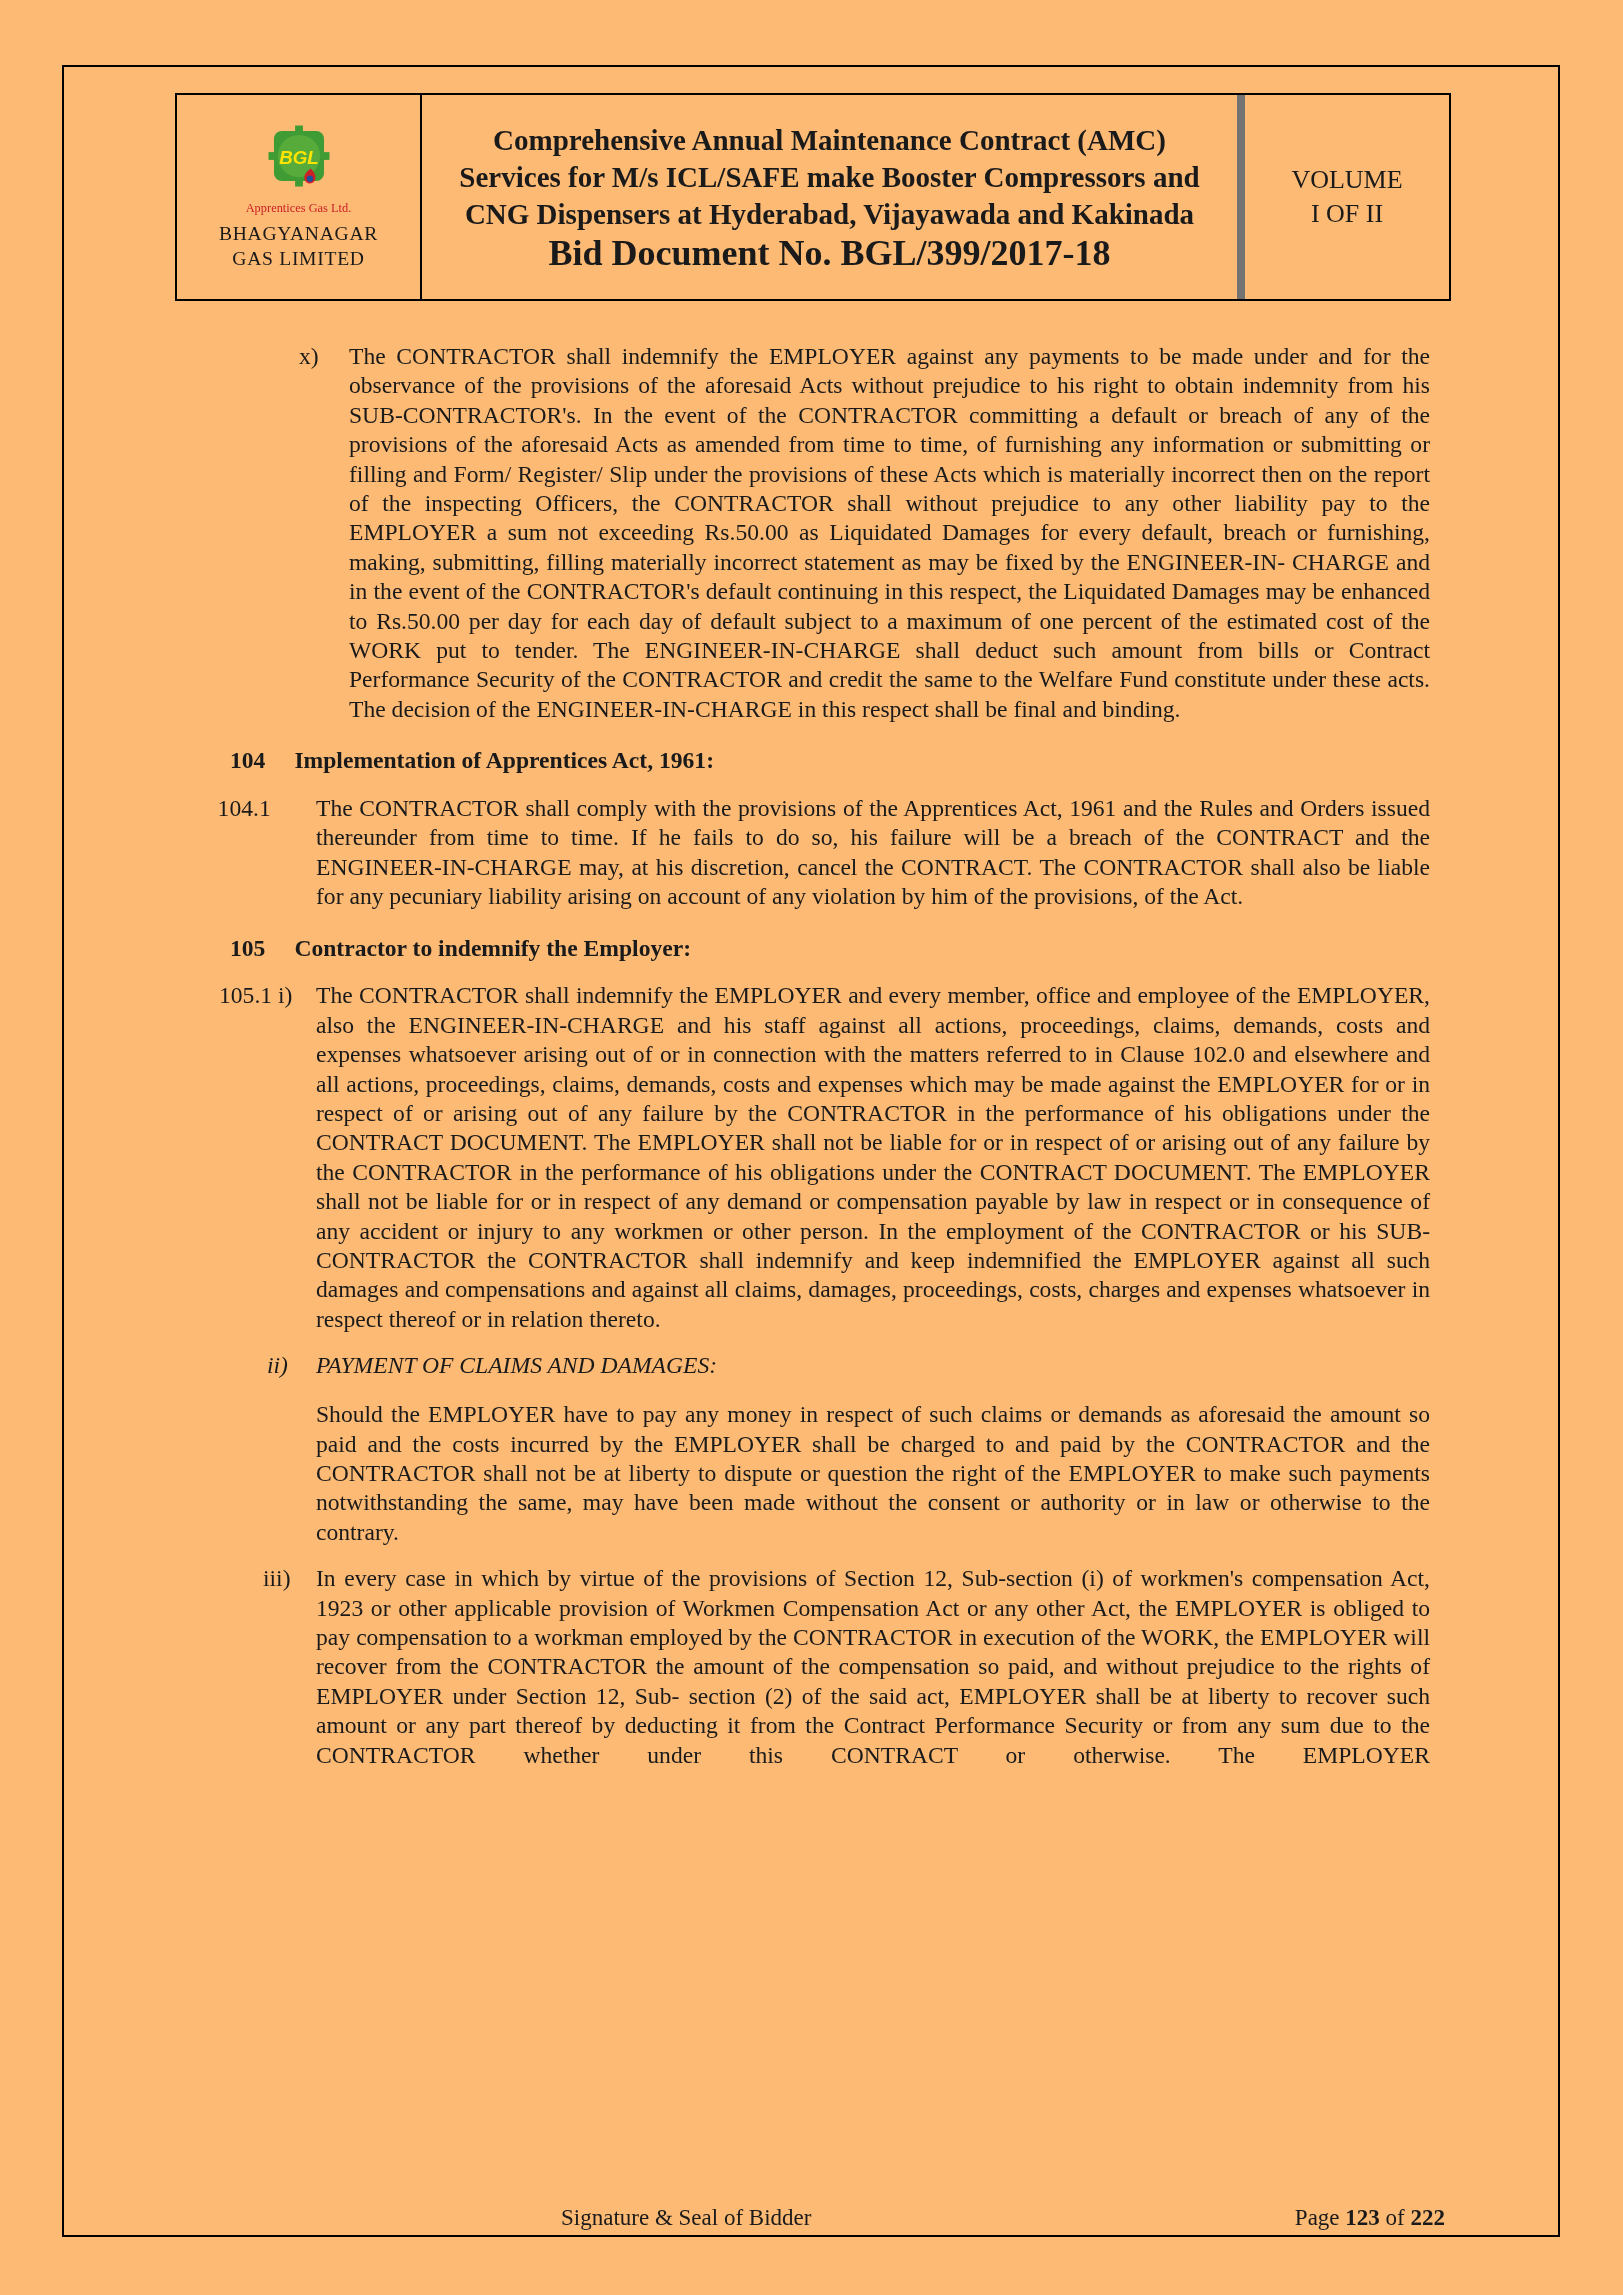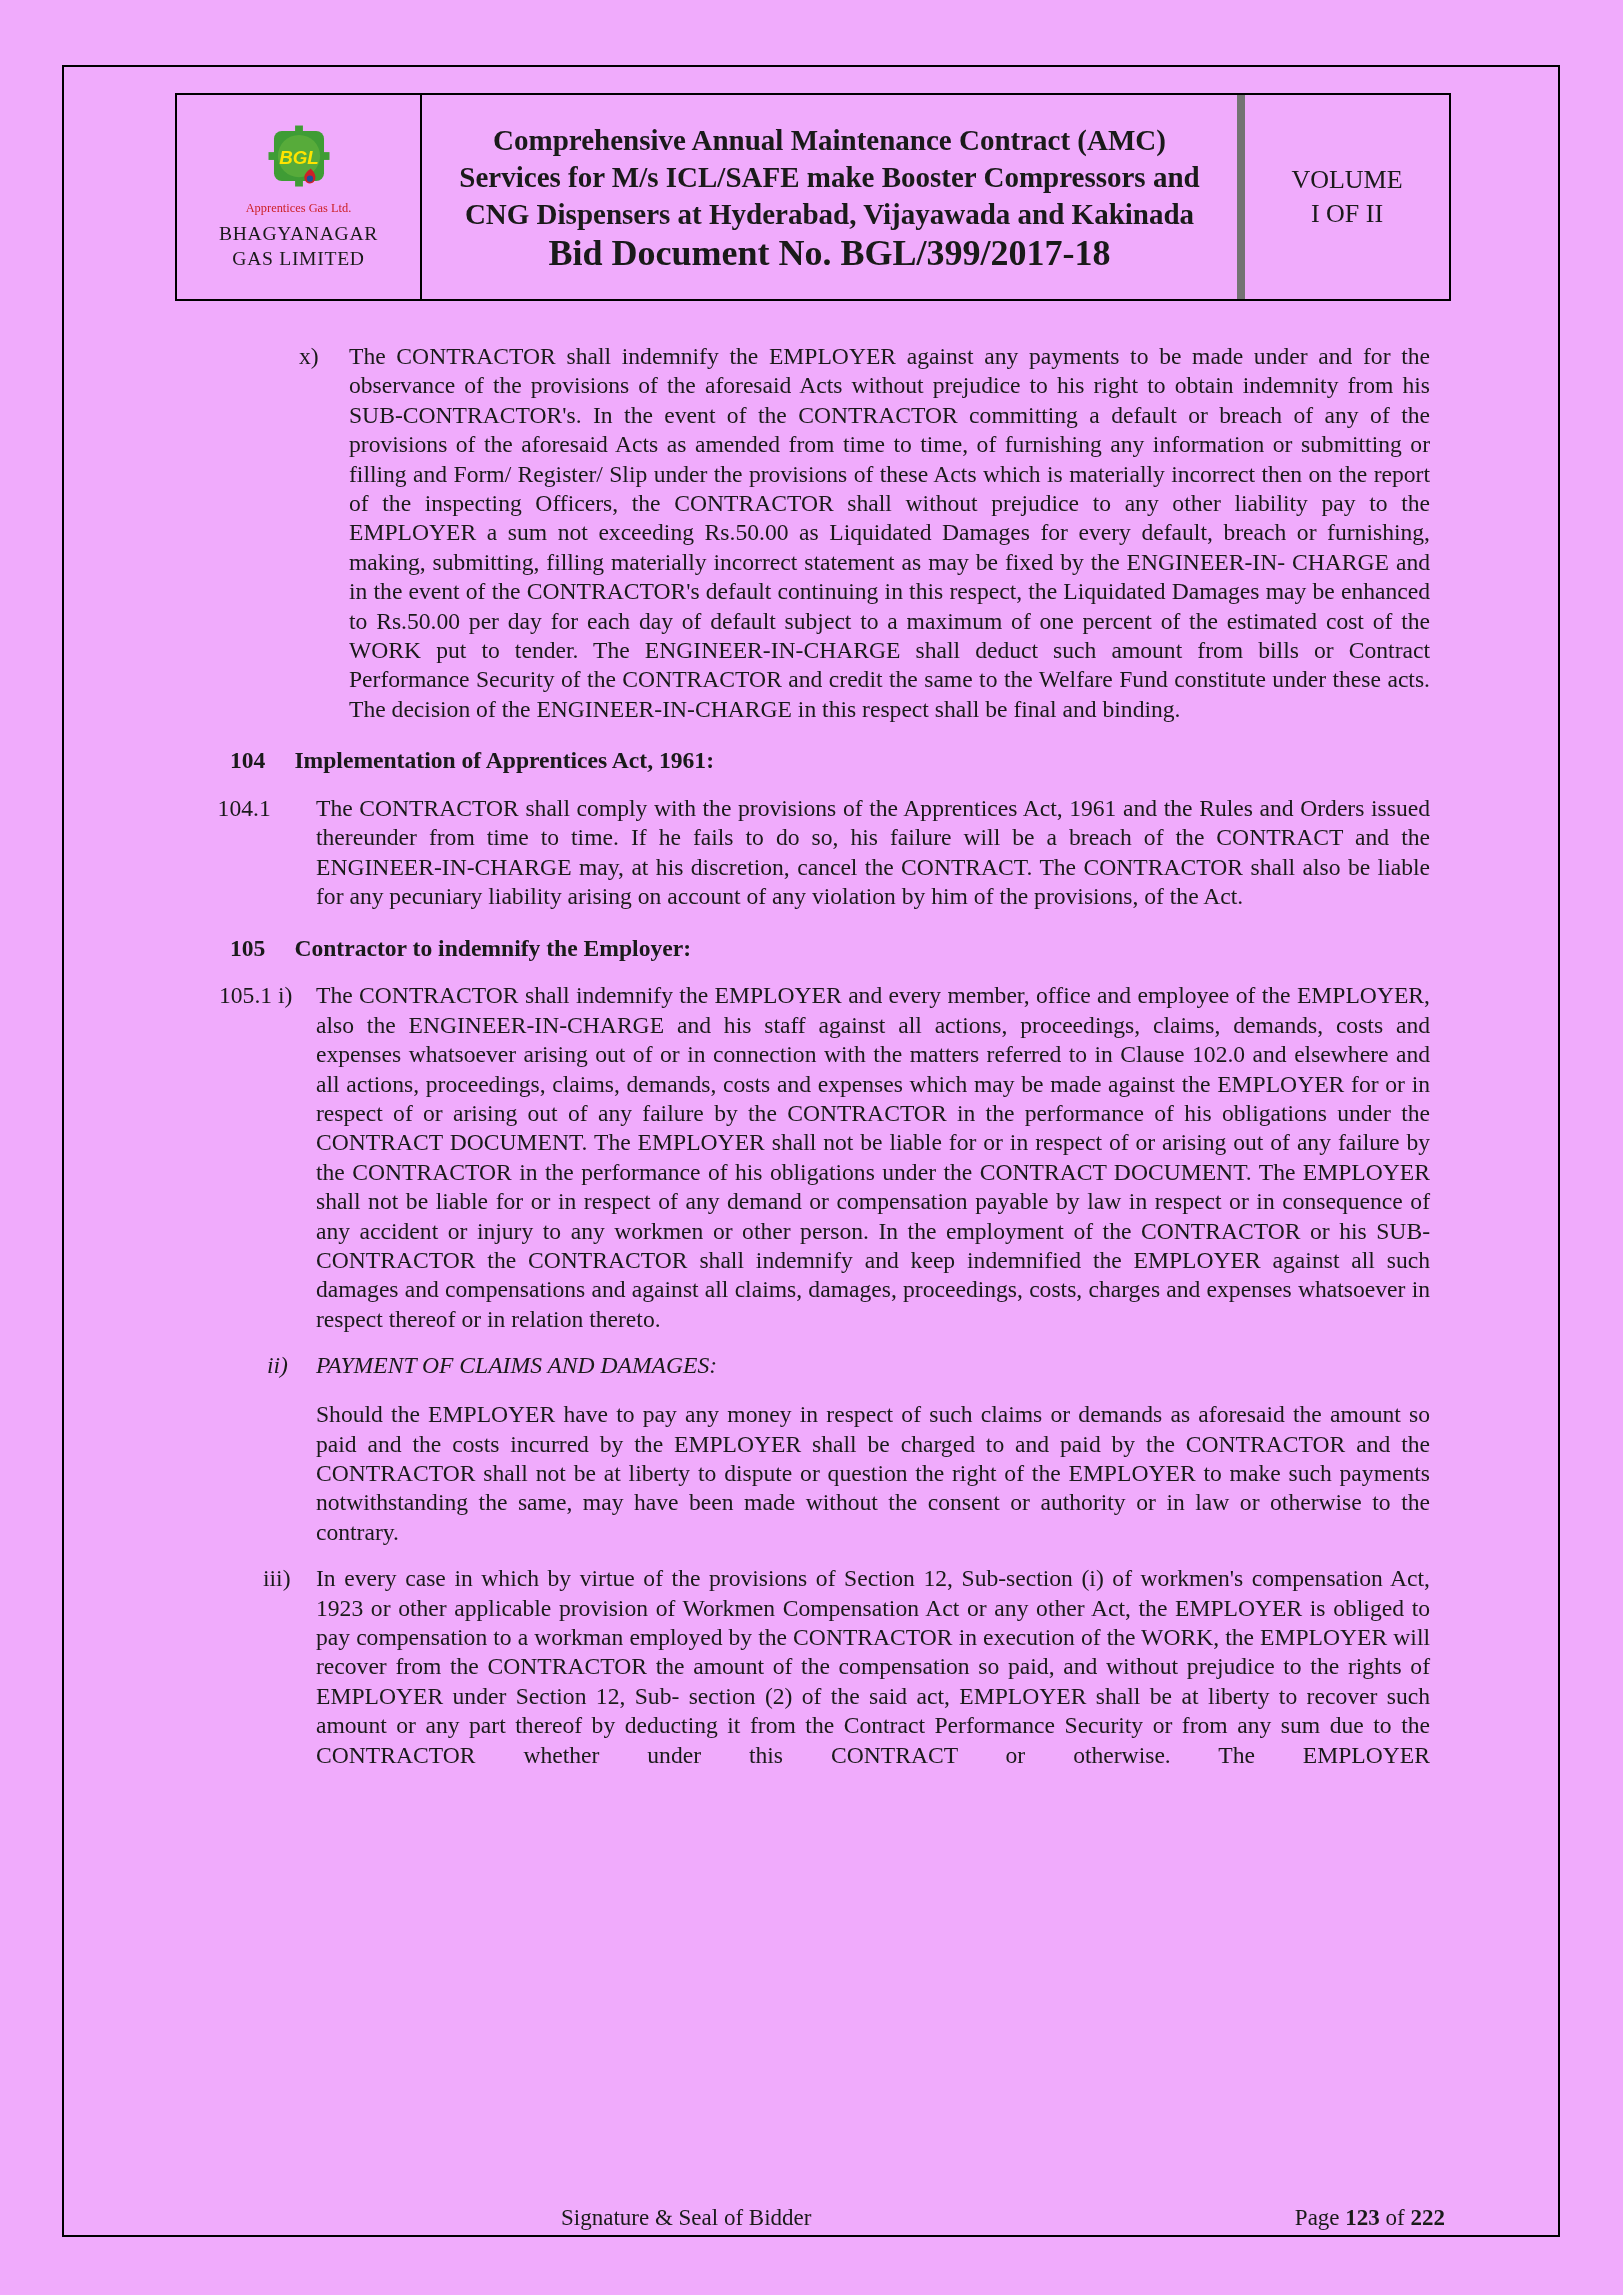--- a/index.html
+++ b/index.html
@@ -1,20 +1,20 @@
 <!DOCTYPE html>
 <html style="font-size:10.5px"><head>
 <meta charset="utf-8">
 <style>
   html, body { margin: 0; padding: 0; background: #ffffff; }
   .page {
     position: relative;
     width: 1623px;
     height: 2295px;
-    background: #f0abfc;
+    background: #fdba74;
     font-family: "Liberation Serif", "DejaVu Serif", serif;
     color: #1a1a1a;
     overflow: hidden;
   }
   .frame {
     position: absolute;
     left: 62px;
     top: 65px;
     width: 1498px;
     height: 2172px;

